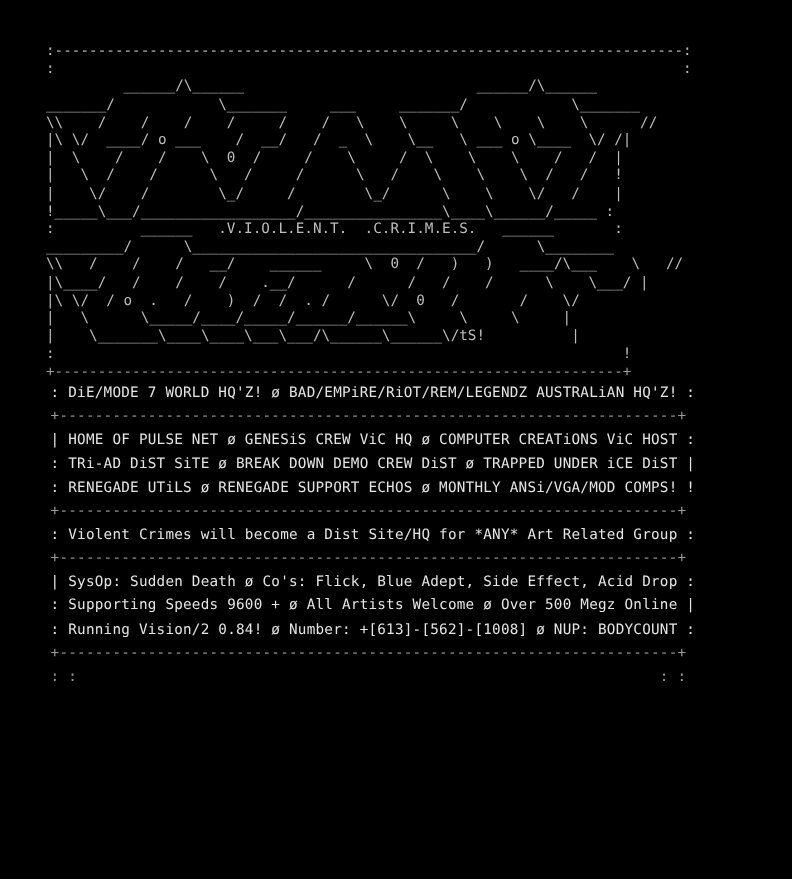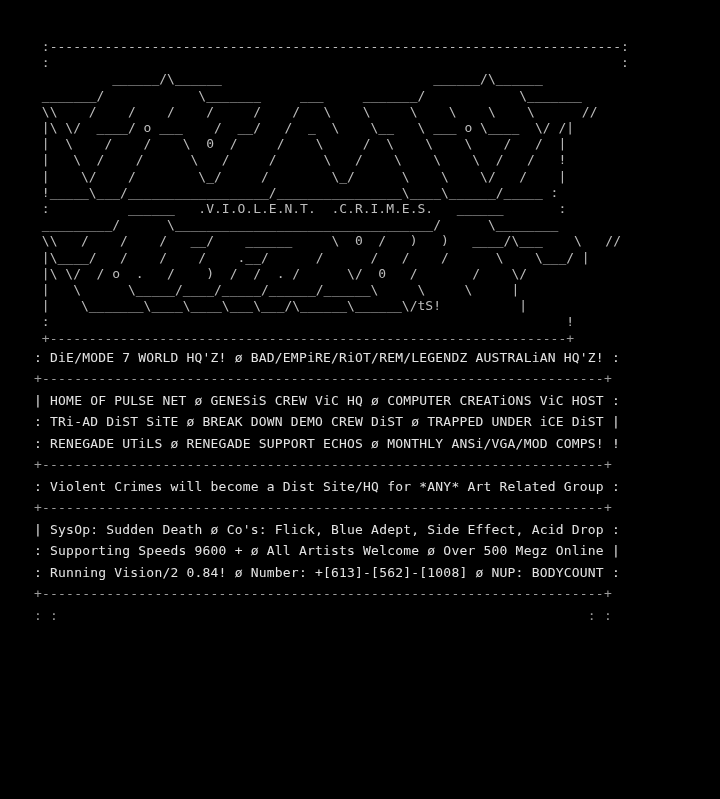--- a/index.html
+++ b/index.html
@@ -28,21 +28,21 @@
     letter-spacing: 0px;
     text-align: left;
   }
   .art-block {
     display: block;
     padding-left: 34px;
     color: #bdbdbd;
   }
   .info-block {
     display: block;
-    padding-left: 34px;
+    padding-left: 46px;
     color: #e4e4e4;
     font-size: 13px;
     line-height: 21.5px;
     letter-spacing: 0.2px;
   }
   .info-block .line {
     display: block;
     white-space: pre;
   }
   .art-block .line {

